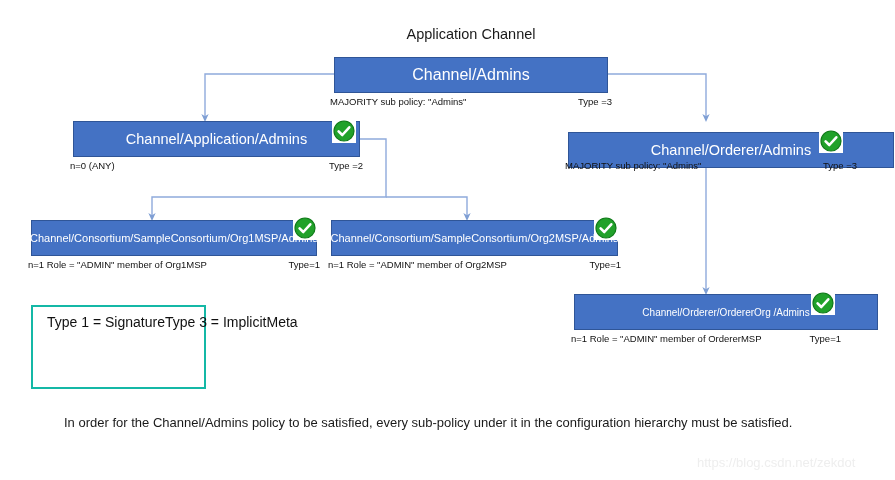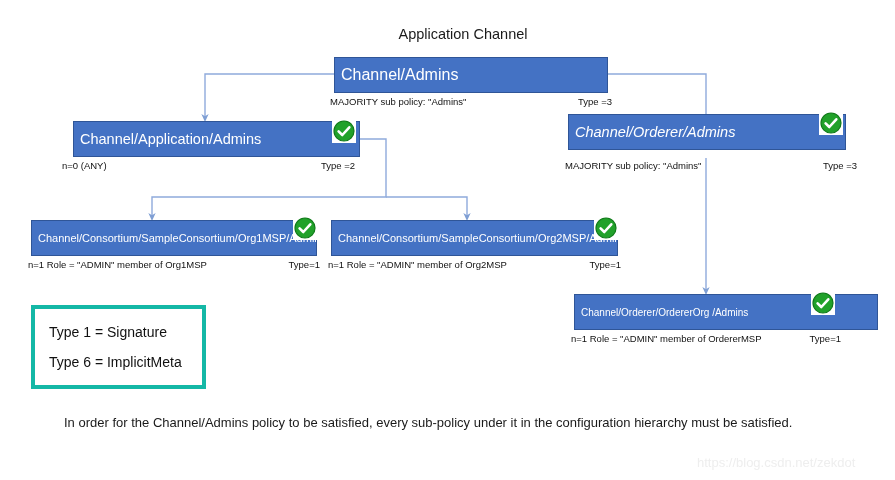--- a/index.html
+++ b/index.html
@@ -44,20 +44,21 @@
     position: absolute;
     left: 0;
     top: 0;
     width: 100%;
     height: 100%;
     background: #4472c4;
     border: 1px solid #2f5597;
     box-sizing: border-box;
     display: flex;
     align-items: center;
+    justify-content: center;
   }
   .node-label {
     color: #ffffff;
     text-align: center;
     white-space: nowrap;
     padding: 0 6px;
   }
   .node.level1 .node-label { font-size: 16px; }
   .node.level2 .node-label { font-size: 14.5px; }
   .node.level3 .node-label { font-size: 11px; }
@@ -82,26 +83,24 @@
     font-size: 9.5px;
     color: #111111;
     white-space: nowrap;
   }
   .caption .left { text-align: left; }
   .caption .right { text-align: center; }
 
   
   .legend {
     position: absolute;
-    border: 4px solid #14b8a6;
+    border: 2px solid #14b8a6;
     background: #ffffff;
     box-sizing: border-box;
     display: flex;
-    flex-direction: column;
-    justify-content: center;
     padding: 0 14px;
   }
   .legend-line {
     font-size: 14px;
     color: #111111;
     white-space: nowrap;
     margin: 7px 0;
   }
 
   
@@ -138,21 +137,21 @@
       <path d="M608,74 L706,74 L706,118" marker-end="url(#arrow)"></path>
 
       <path d="M360,139 L386,139 L386,197 L152,197 L152,217" marker-end="url(#arrow)"></path>
 
       <path d="M386,197 L467,197 L467,217" marker-end="url(#arrow)"></path>
 
       <path d="M706,158 L706,291" marker-end="url(#arrow)"></path>
     </g>
   </svg>
 
-  <div class="diagram-title" style="left:326px; top:26px; width:274px;">Application Channel</div>
+  <div class="diagram-title" style="left:334px; top:26px; width:274px;">Application Channel</div>
 
   <div class="node level1" style="left:334px; top:57px; width:274px; height:36px;">
     <div class="node-box">
       <span class="node-label">Channel/Admins</span>
     </div>
   </div>
   <div class="caption" style="left:330px; top:96px; width:282px;">
     <span class="left">MAJORITY sub policy: "Admins"</span>
     <span class="right">Type =3</span>
   </div>
@@ -161,26 +160,26 @@
     <div class="node-box">
       <span class="node-label">Channel/Application/Admins</span>
     </div>
     <span class="check-badge" style="left:259px; top:-2px;">
       <svg width="24" height="24" viewBox="0 0 24 24">
         <circle cx="12" cy="12" r="10" fill="#21a12a" stroke="#0f7a18" stroke-width="1.2"></circle>
         <path d="M6.6,12.3 L10.3,16 L17.3,8.3" fill="none" stroke="#ffffff" stroke-width="2.6" stroke-linecap="round" stroke-linejoin="round"></path>
       </svg>
     </span>
   </div>
-  <div class="caption" style="left:62px; top:160px; width:293px;">
+  <div class="caption" style="left:70px; top:160px; width:293px;">
     <span class="left">n=0 (ANY)</span>
     <span class="right">Type =2</span>
   </div>
 
-  <div class="node level2" style="left:568px; top:114px; width:278px; height:36px;font-style:italic;">
+  <div class="node level2" style="left:568px; top:132px; width:326px; height:36px;">
     <div class="node-box">
       <span class="node-label">Channel/Orderer/Admins</span>
     </div>
     <span class="check-badge" style="left:251px; top:-3px;">
       <svg width="24" height="24" viewBox="0 0 24 24">
         <circle cx="12" cy="12" r="10" fill="#21a12a" stroke="#0f7a18" stroke-width="1.2"></circle>
         <path d="M6.6,12.3 L10.3,16 L17.3,8.3" fill="none" stroke="#ffffff" stroke-width="2.6" stroke-linecap="round" stroke-linejoin="round"></path>
       </svg>
     </span>
   </div>
@@ -232,20 +231,20 @@
       </svg>
     </span>
   </div>
   <div class="caption" style="left:571px; top:333px; width:270px;">
     <span class="left">n=1  Role = "ADMIN" member of OrdererMSP</span>
     <span class="right">Type=1</span>
   </div>
 
   <div class="legend" style="left:31px; top:305px; width:175px; height:84px;">
     <div class="legend-line">Type 1 = Signature</div>
-    <div class="legend-line">Type 6 = ImplicitMeta</div>
+    <div class="legend-line">Type 3 = ImplicitMeta</div>
   </div>
 
   <div class="footnote" style="left:64px; top:414px; width:785px;">In order for the Channel/Admins policy to be satisfied, every sub-policy under it in the configuration hierarchy must be satisfied.</div>
 
   <div class="watermark" style="left:697px; top:455px;">https://blog.csdn.net/zekdot</div>
 
 </div>
 
 </body></html>

